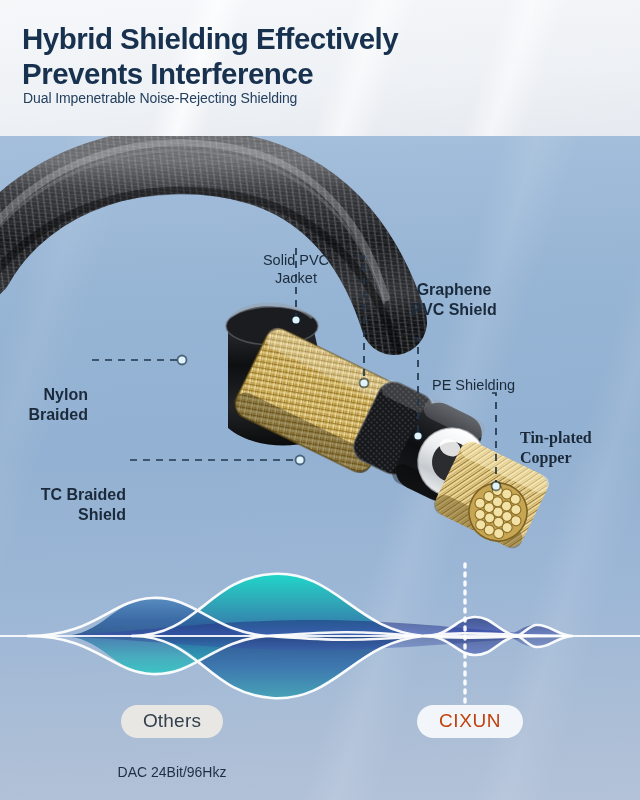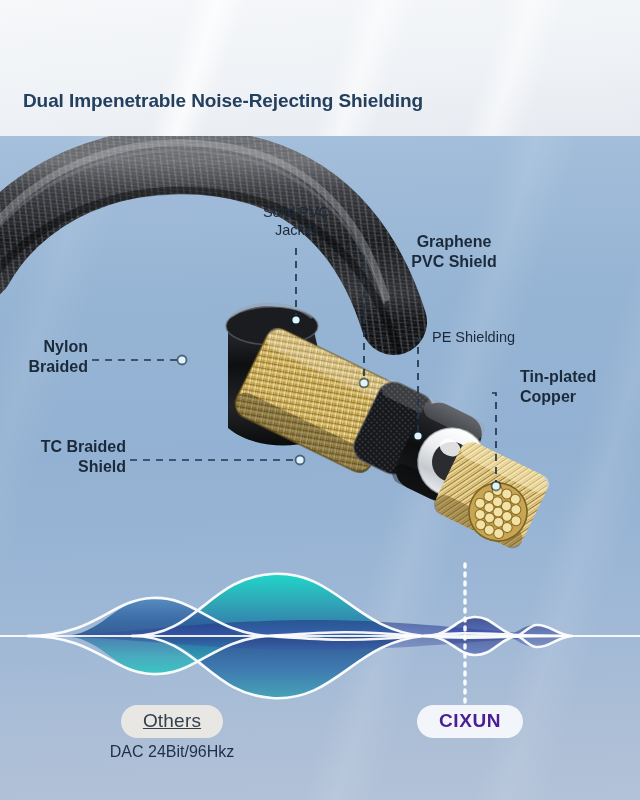--- a/index.html
+++ b/index.html
@@ -29,21 +29,21 @@
   .title {
     position: absolute; left: 22px; top: 22px;
     width: 600px;
     font-size: 29.5px; font-weight: 700; line-height: 1.17;
     letter-spacing: -0.5px;
     color: #17314f;
     white-space: pre-line;
   }
   .subtitle {
     position: absolute; left: 23px; top: 90px;
-    font-size: 19px; font-weight: 700;
+    font-size: 14px; font-weight: 400;
     letter-spacing: -0.1px;
     color: #24405f;
   }
 
   
   .mid {
     position: absolute; left: 0; top: 124px;
     width: 640px; height: 676px;
     background: linear-gradient(178deg,#a6c0dc 0%, #96b4d4 26%, #93b1d2 48%, #9db7d6 70%, #abbed6 88%, #b3c2d8 100%);
   }
@@ -59,20 +59,21 @@
   
   .cable-art { position: absolute; left: 0; top: 0; width: 640px; height: 800px; }
 
   
   .callout {
     position: absolute;
     color: #1b2a3a;
     line-height: 1.22;
     white-space: pre-line;
     z-index: 8;
+    margin-top: 48px;
   }
   .callout.bold { font-weight: 700; font-size: 16px; }
   .callout.reg  { font-weight: 400; font-size: 14.5px; }
   .callout.right { text-align: right; }
   .callout.center { text-align: center; }
   .callout.left { text-align: left; }
 
   
   .leaders { position: absolute; left:0; top:0; width:640px; height:800px; z-index:7; pointer-events:none; }
 
@@ -87,25 +88,25 @@
   .cmp { position: absolute; z-index: 9; text-align: center; }
   .cmp.left  { left: 62px;  top: 705px; width: 220px; }
   .cmp.right { left: 360px; top: 705px; width: 220px; }
   .pill {
     display: inline-block;
     padding: 5px 22px 6px;
     border-radius: 20px;
     font-size: 19px;
     letter-spacing: .2px;
   }
-  .pill.others { background: #e9e7e3; color: #33404e; font-weight: 400; text-decoration: underline; }
-  .pill.brand  { background: #f2f6fa; color: #4c1d95; font-weight: 700; letter-spacing: .6px; }
+  .pill.others { background: #e9e7e3; color: #33404e; font-weight: 400; }
+  .pill.brand  { background: #f2f6fa; color: #c2410c; font-weight: 400; letter-spacing: .6px; }
   .cmp-sub {
-    margin-top: 5px;
-    font-size: 16px;
+    margin-top: 26px;
+    font-size: 14px;
     color: #1e3047;
   }
   .cmp.left  .cmp-sub { font-weight: 400; }
   .cmp.right .cmp-sub { font-weight: 700; }
 </style>
 </head>
 <body>
 
 <div id="page">
 
@@ -329,21 +330,21 @@
   </svg>
 
   <div class="callout reg center" style="left:246px; top:204px; width:100px;">Solid PVC
 Jacket</div>
 
   <div class="callout bold center" style="left:374px; top:232px; width:160px;">Graphene
 PVC Shield</div>
 
   <div class="callout reg left" style="left:432px; top:329px; width:140px;">PE Shielding</div>
 
-  <div class="callout bold left" style="left:520px; top:367px; width:120px;">Tin-plated
+  <div class="callout bold left" style="left:520px; top:380px; width:120px;font-family:Liberation Serif, serif;">Tin-plated
 Copper</div>
 
   <div class="callout bold right" style="left:-20px; top:337px; width:108px;">Nylon
 Braided</div>
 
   <div class="callout bold right" style="left:-22px; top:437px; width:148px;">TC Braided
 Shield</div>
 
   <div class="wave-wrap">
     <svg viewBox="0 0 640 160" width="640" height="160" preserveAspectRatio="none">
@@ -409,16 +410,18 @@
   <div class="cmp left">
     <span class="pill others">Others</span>
     <div class="cmp-sub">DAC 24Bit/96Hkz</div>
   </div>
 
   <div class="cmp right">
     <span class="pill brand">CIXUN</span>
   </div>
 
   <div class="header">
+    <div class="title">Hybrid Shielding Effectively
+Prevents Interference</div>
     <div class="subtitle">Dual Impenetrable Noise-Rejecting Shielding</div>
   </div>
 
 </div>
 
 </body></html>

